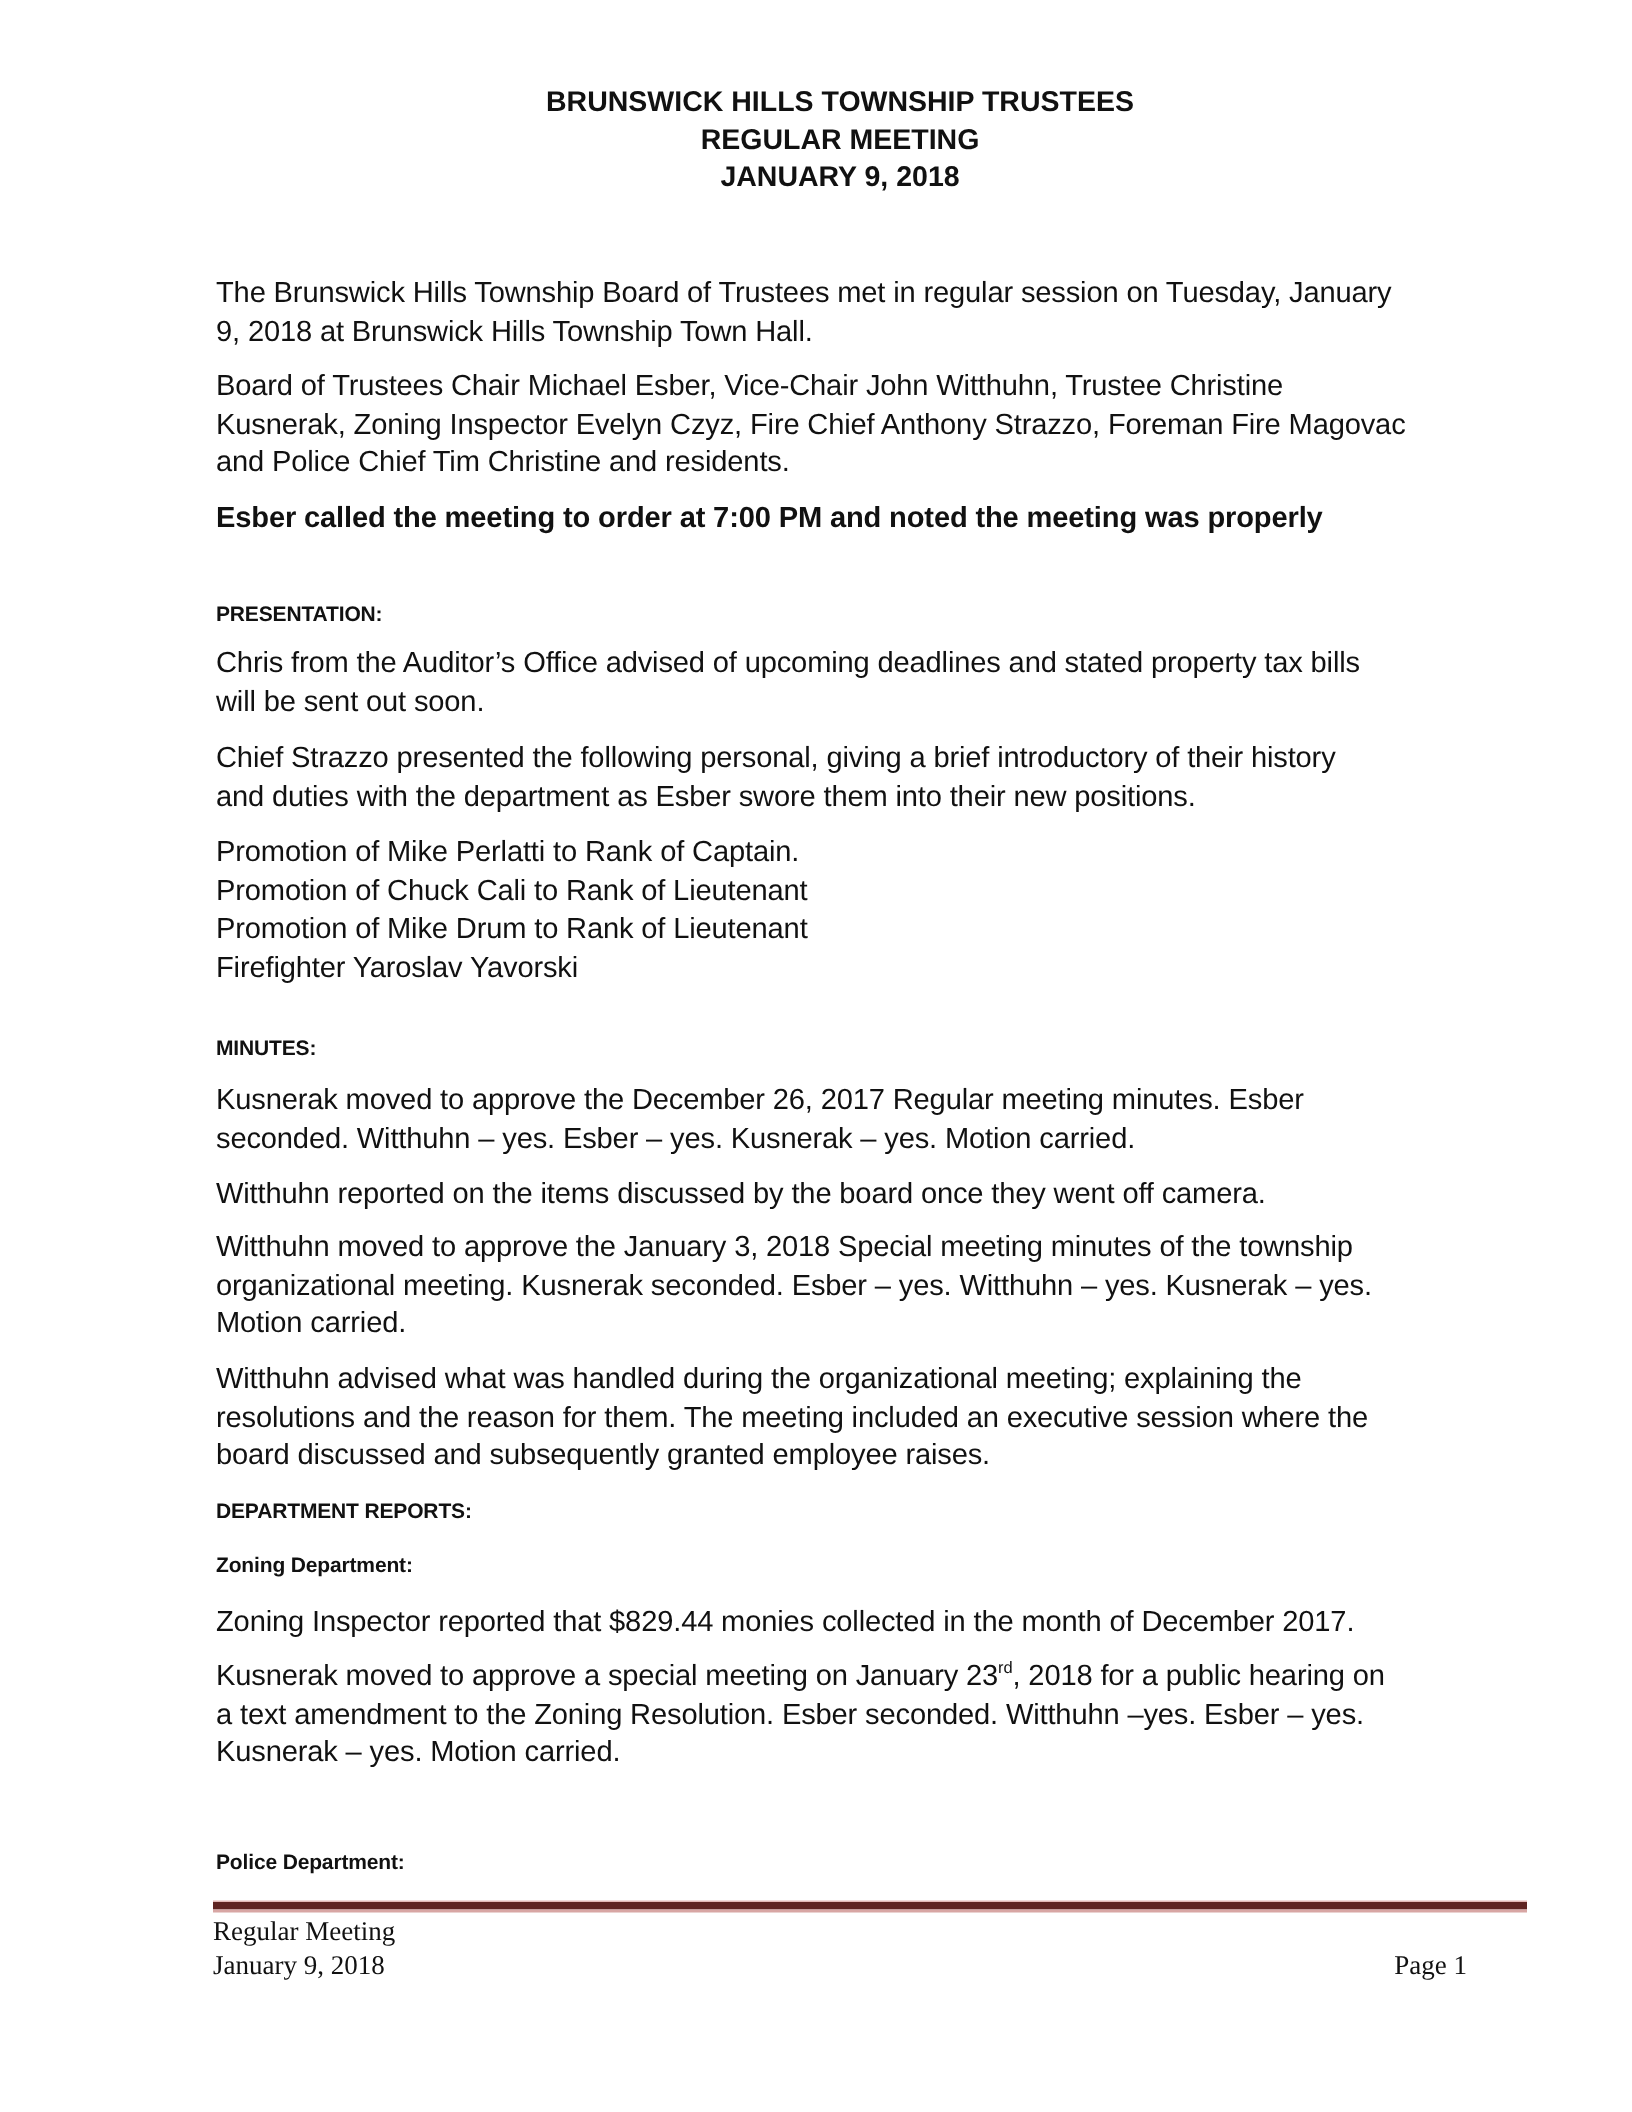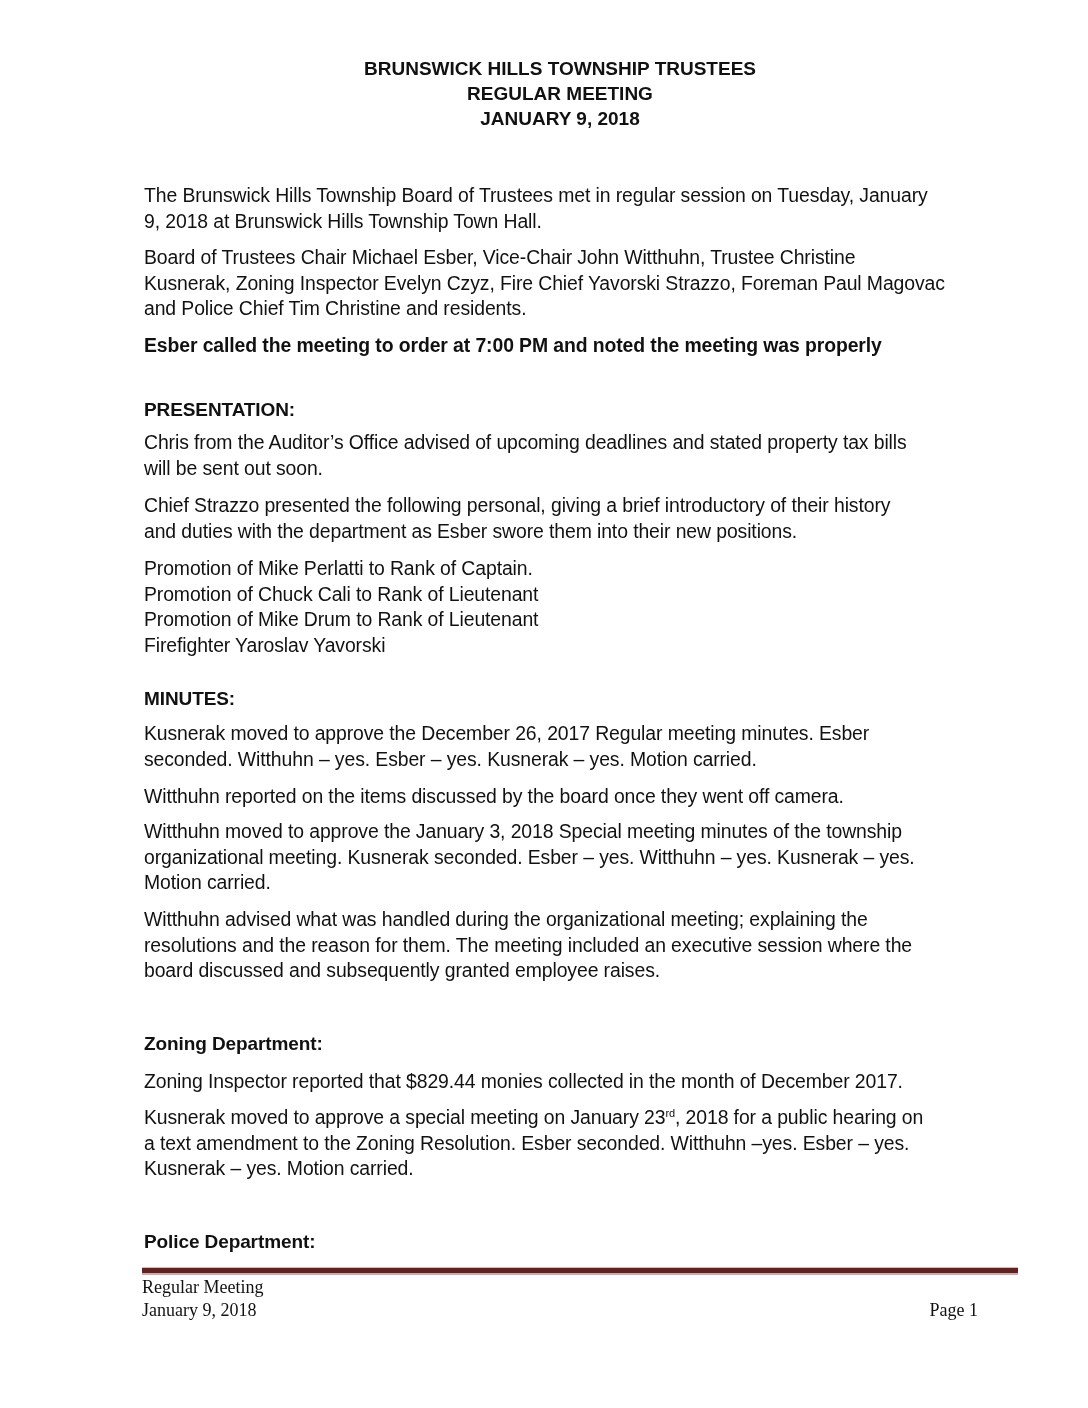--- a/index.html
+++ b/index.html
@@ -2,21 +2,21 @@
 <html><head>
 <meta charset="utf-8">
 <style>
   html, body { margin: 0; padding: 0; background: #ffffff; }
   body { width: 1088px; height: 1408px; position: relative; overflow: hidden; color: #111; }
   .page { position: absolute; left: 16px; top: 0; width: 1088px; height: 1408px; background: #fff; }
   .header { position: absolute; left: 0; width: 1088px; top: 56px; text-align: center;
     font-family: "Liberation Sans", sans-serif; font-weight: bold; font-size: 19px; line-height: 25px; }
   .body-text { position: absolute; left: 128px; width: 880px;
     font-family: "Liberation Sans", sans-serif; font-size: 19.4px; line-height: 25.6px; letter-spacing: -0.1px; }
-  .h { font-weight: bold; margin: 0; font-size: 19px; }
+  .h { font-weight: bold; margin: 0; font-size: 14px; }
   .line { display: block; white-space: nowrap; }
   sup { font-size: 11px; line-height: 0; vertical-align: super; }
   .rule { position: absolute; left: 126px; width: 876px; top: 1267px; }
   .rule .r1 { height: 1px; background: #e2b8b6; }
   .rule .r2 { height: 5px; background: #5e2422; }
   .rule .r3 { height: 2px; background: #d8a6a4; }
   .footer { position: absolute; left: 126px; width: 836px; top: 1276px;
     font-family: "Liberation Serif", serif; font-size: 18px; line-height: 23px; }
   .footer .page-num { position: absolute; right: 0; top: 23px; }
 </style>
@@ -30,21 +30,21 @@
     <div>REGULAR MEETING</div>
     <div>JANUARY 9, 2018</div>
   </div>
 
   <div class="body-text" style="top:183px;">
     <span class="line">The Brunswick Hills Township Board of Trustees met in regular session on Tuesday, January</span>
     <span class="line">9, 2018 at Brunswick Hills Township Town Hall.</span>
   </div>
   <div class="body-text" style="top:245px;">
     <span class="line">Board of Trustees Chair Michael Esber, Vice-Chair John Witthuhn, Trustee Christine</span>
-    <span class="line">Kusnerak, Zoning Inspector Evelyn Czyz, Fire Chief Yavorski Strazzo, Foreman Paul Magovac</span>
+    <span class="line">Kusnerak, Zoning Inspector Evelyn Czyz, Fire Chief Anthony Strazzo, Foreman Fire Magovac</span>
     <span class="line">and Police Chief Tim Christine and residents.</span>
   </div>
   <div class="body-text" style="top:333px;font-weight:bold;">
     <span class="line">Esber called the meeting to order at 7:00 PM and noted the meeting was properly</span>
   </div>
 
   <div class="body-text" style="top:397px;">
     <span class="line h">PRESENTATION:</span>
   </div>
   <div class="body-text" style="top:430px;">
@@ -76,20 +76,23 @@
     <span class="line">Witthuhn moved to approve the January 3, 2018 Special meeting minutes of the township</span>
     <span class="line">organizational meeting. Kusnerak seconded. Esber – yes. Witthuhn – yes. Kusnerak – yes.</span>
     <span class="line">Motion carried.</span>
   </div>
   <div class="body-text" style="top:907px;">
     <span class="line">Witthuhn advised what was handled during the organizational meeting; explaining the</span>
     <span class="line">resolutions and the reason for them. The meeting included an executive session where the</span>
     <span class="line">board discussed and subsequently granted employee raises.</span>
   </div>
 
+  <div class="body-text" style="top:995px;">
+    <span class="line h">DEPARTMENT REPORTS:</span>
+  </div>
   <div class="body-text" style="top:1031px;">
     <span class="line h">Zoning Department:</span>
   </div>
   <div class="body-text" style="top:1069px;">
     <span class="line">Zoning Inspector reported that $829.44 monies collected in the month of December 2017.</span>
   </div>
   <div class="body-text" style="top:1105px;">
     <span class="line"><span>Kusnerak moved to approve a special meeting on January 23</span><sup>rd</sup><span>, 2018 for a public hearing on</span></span>
     <span class="line">a text amendment to the Zoning Resolution. Esber seconded.  Witthuhn –yes. Esber – yes.</span>
     <span class="line">Kusnerak – yes. Motion carried.</span>

